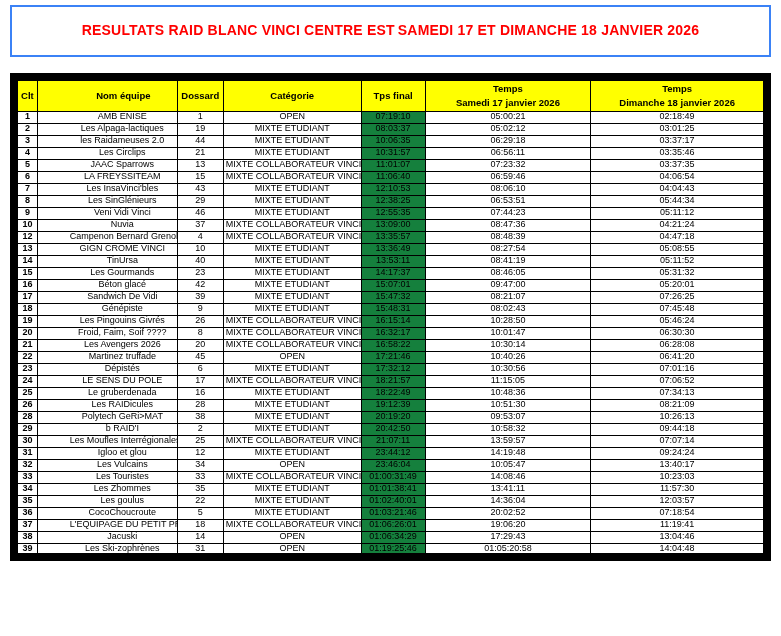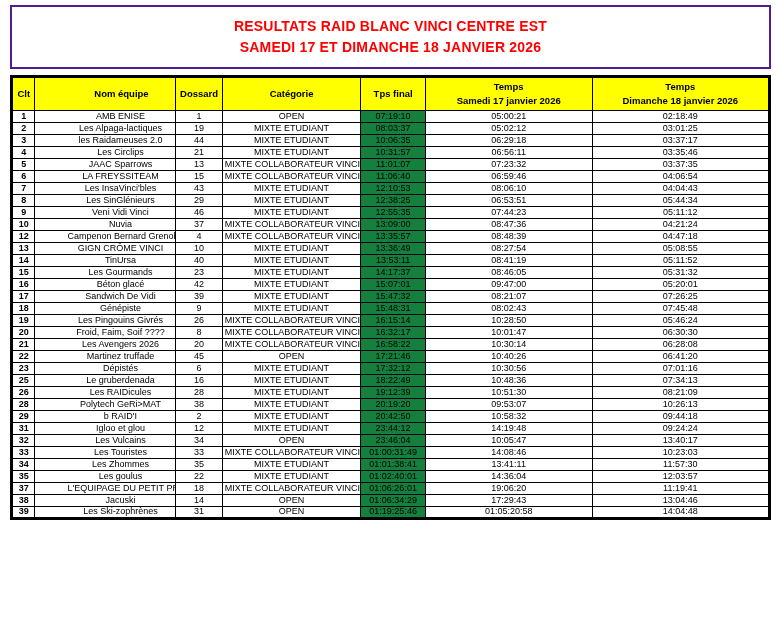--- a/index.html
+++ b/index.html
@@ -6,41 +6,41 @@
   html, body {
     width: 781px; height: 636px;
     background: #ffffff;
     font-family: "Liberation Sans", sans-serif;
     color: #000;
     overflow: hidden;
   }
   .page { width: 781px; height: 636px; padding: 5px 10px 2px 10px; }
 
   .title-box {
-    border: 2px solid #4c1d95;
-    height: 64px;
-    display: flex; flex-direction: column;
+    border: 2px solid #3b82f6;
+    height: 52px;
+    display: flex; flex-direction: row;
     align-items: center; justify-content: center;
     gap: 3px;
   }
   .title-line {
     color: #ff0000;
     font-weight: bold;
     font-size: 14px;
     letter-spacing: 0.2px;
     line-height: 1.25;
     text-align: center;
   }
 
   table.results {
-    margin-top: 6px;
+    margin-top: 16px;
     width: 100%;
     border-collapse: collapse;
     table-layout: fixed;
-    border: 3px solid #000000;
+    border: 8px solid #000000;
   }
   table.results th, table.results td {
     border: 1.5px solid #000;
     text-align: center;
     vertical-align: middle;
     overflow: hidden;
     white-space: nowrap;
   }
   thead th {
     background: #ffff00;
@@ -287,20 +287,29 @@
         <tr>
           <td class="col-clt">23</td>
           <td class="col-team">Dépistés</td>
           <td class="col-dossard">6</td>
           <td class="col-categorie">MIXTE ETUDIANT</td>
           <td class="col-tps-final">17:32:12</td>
           <td class="col-samedi">10:30:56</td>
           <td class="col-dimanche">07:01:16</td>
         </tr>
         <tr>
+          <td class="col-clt">24</td>
+          <td class="col-team">LE SENS DU POLE</td>
+          <td class="col-dossard">17</td>
+          <td class="col-categorie">MIXTE COLLABORATEUR VINCI</td>
+          <td class="col-tps-final">18:21:57</td>
+          <td class="col-samedi">11:15:05</td>
+          <td class="col-dimanche">07:06:52</td>
+        </tr>
+        <tr>
           <td class="col-clt">25</td>
           <td class="col-team">Le gruberdenada</td>
           <td class="col-dossard">16</td>
           <td class="col-categorie">MIXTE ETUDIANT</td>
           <td class="col-tps-final">18:22:49</td>
           <td class="col-samedi">10:48:36</td>
           <td class="col-dimanche">07:34:13</td>
         </tr>
         <tr>
           <td class="col-clt">26</td>
@@ -321,20 +330,29 @@
           <td class="col-dimanche">10:26:13</td>
         </tr>
         <tr>
           <td class="col-clt">29</td>
           <td class="col-team">b RAID'I</td>
           <td class="col-dossard">2</td>
           <td class="col-categorie">MIXTE ETUDIANT</td>
           <td class="col-tps-final">20:42:50</td>
           <td class="col-samedi">10:58:32</td>
           <td class="col-dimanche">09:44:18</td>
+        </tr>
+        <tr>
+          <td class="col-clt">30</td>
+          <td class="col-team">Les Moufles Interrégionales</td>
+          <td class="col-dossard">25</td>
+          <td class="col-categorie">MIXTE COLLABORATEUR VINCI</td>
+          <td class="col-tps-final">21:07:11</td>
+          <td class="col-samedi">13:59:57</td>
+          <td class="col-dimanche">07:07:14</td>
         </tr>
         <tr>
           <td class="col-clt">31</td>
           <td class="col-team">Igloo et glou</td>
           <td class="col-dossard">12</td>
           <td class="col-categorie">MIXTE ETUDIANT</td>
           <td class="col-tps-final">23:44:12</td>
           <td class="col-samedi">14:19:48</td>
           <td class="col-dimanche">09:24:24</td>
         </tr>
@@ -368,20 +386,29 @@
         <tr>
           <td class="col-clt">35</td>
           <td class="col-team">Les goulus</td>
           <td class="col-dossard">22</td>
           <td class="col-categorie">MIXTE ETUDIANT</td>
           <td class="col-tps-final">01:02:40:01</td>
           <td class="col-samedi">14:36:04</td>
           <td class="col-dimanche">12:03:57</td>
         </tr>
         <tr>
+          <td class="col-clt">36</td>
+          <td class="col-team">CocoChoucroute</td>
+          <td class="col-dossard">5</td>
+          <td class="col-categorie">MIXTE ETUDIANT</td>
+          <td class="col-tps-final">01:03:21:46</td>
+          <td class="col-samedi">20:02:52</td>
+          <td class="col-dimanche">07:18:54</td>
+        </tr>
+        <tr>
           <td class="col-clt">37</td>
           <td class="col-team">L'EQUIPAGE DU PETIT PRINCE</td>
           <td class="col-dossard">18</td>
           <td class="col-categorie">MIXTE COLLABORATEUR VINCI</td>
           <td class="col-tps-final">01:06:26:01</td>
           <td class="col-samedi">19:06:20</td>
           <td class="col-dimanche">11:19:41</td>
         </tr>
         <tr>
           <td class="col-clt">38</td>

